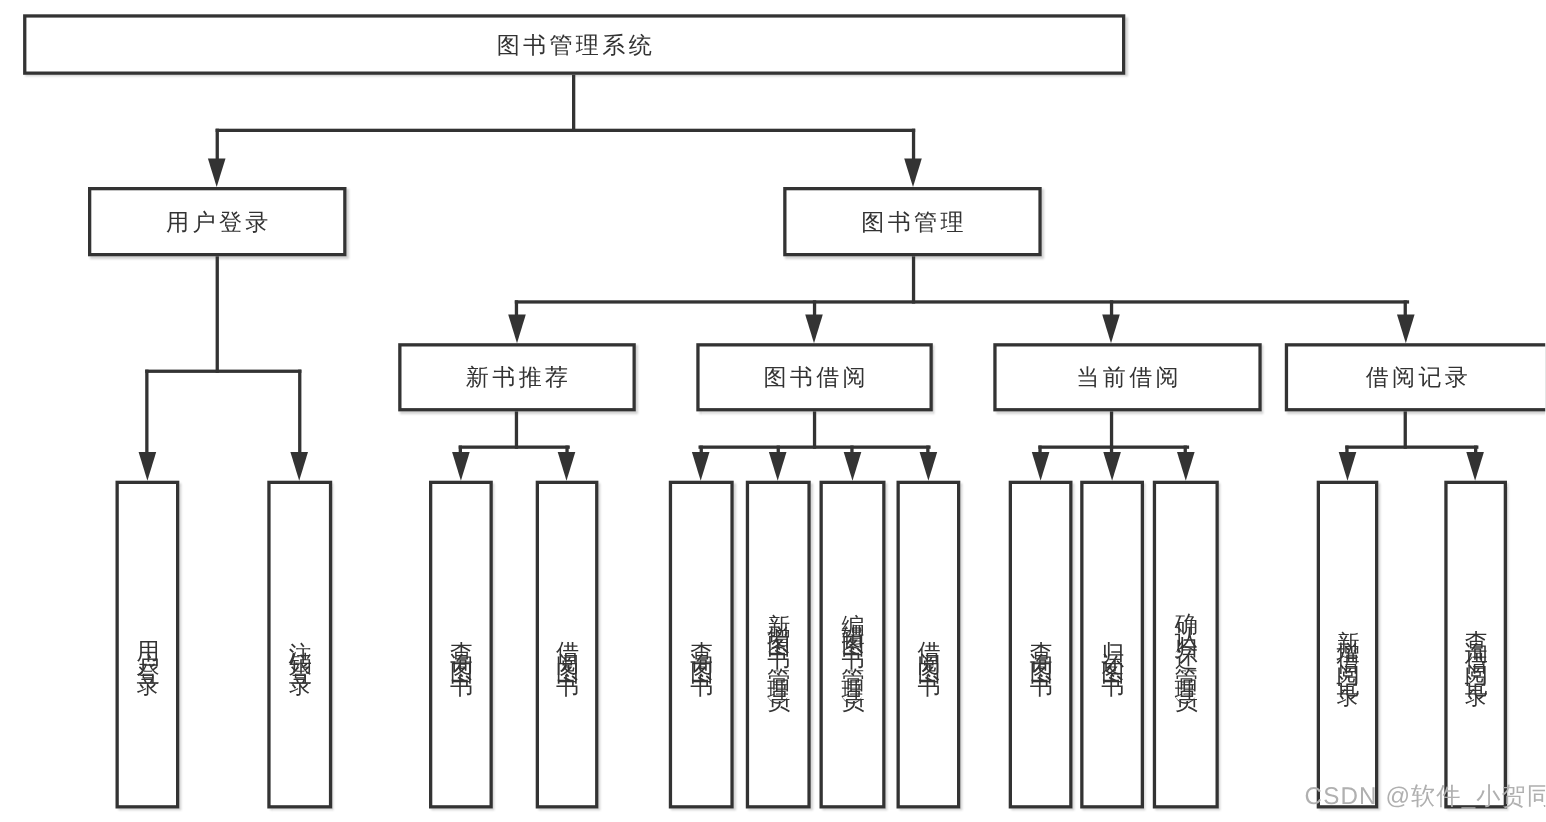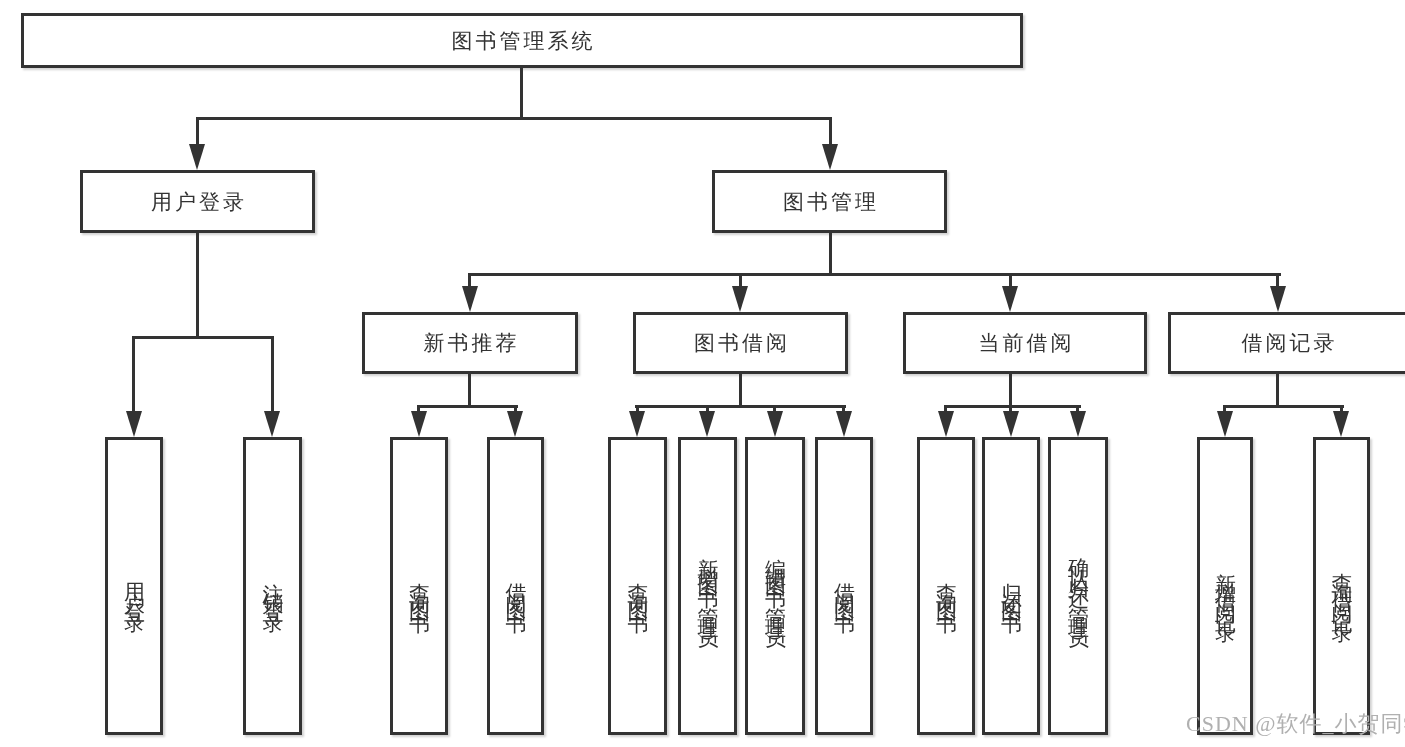--- a/index.html
+++ b/index.html
@@ -1,20 +1,20 @@
 <!DOCTYPE html>
 <html><head>
 <meta charset="utf-8">
 <style>
   html,body{margin:0;padding:0;background:#fff;}
   #canvas{
     position:relative;
     width:1405px;height:747px;
     background:#fff;
-    font-family:Liberation Serif, serif;
+    font-family:Liberation Sans, sans-serif;
     color:#333;
     overflow:hidden;
   }
   .box{
     position:absolute;
     box-sizing:border-box;
     border:3px solid #333;
     background:#fff;
     display:flex;
     align-items:center;

